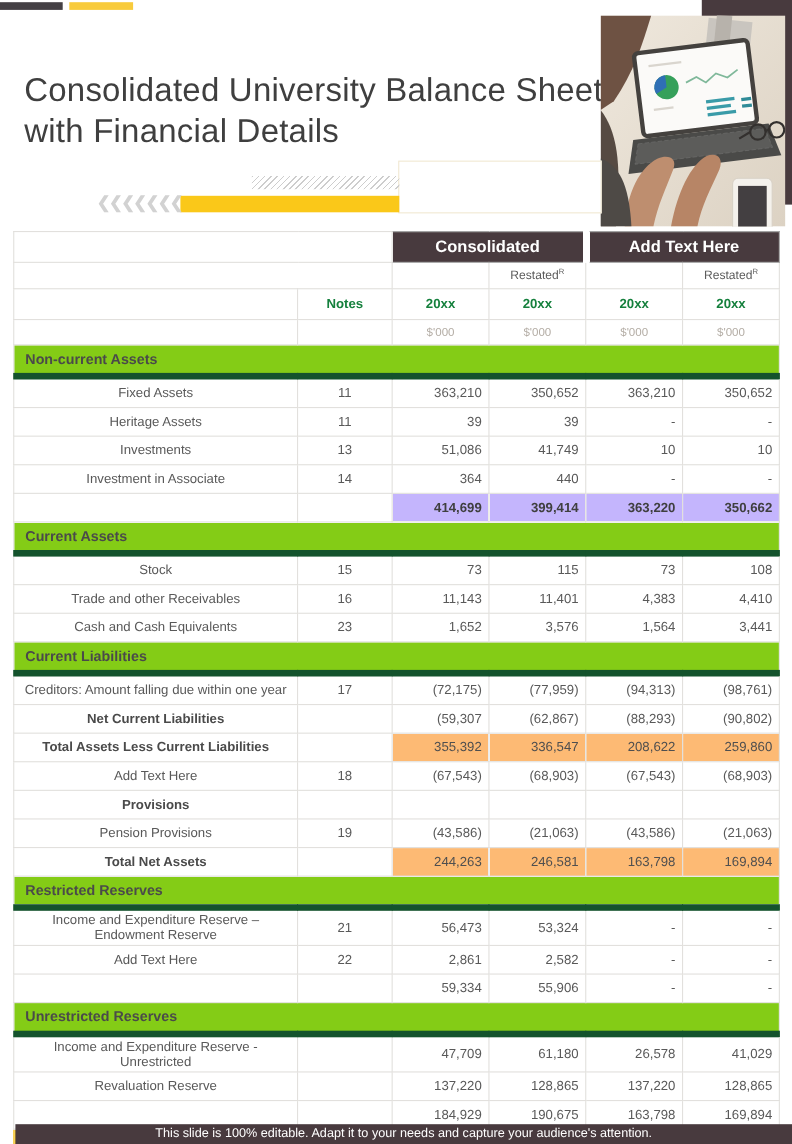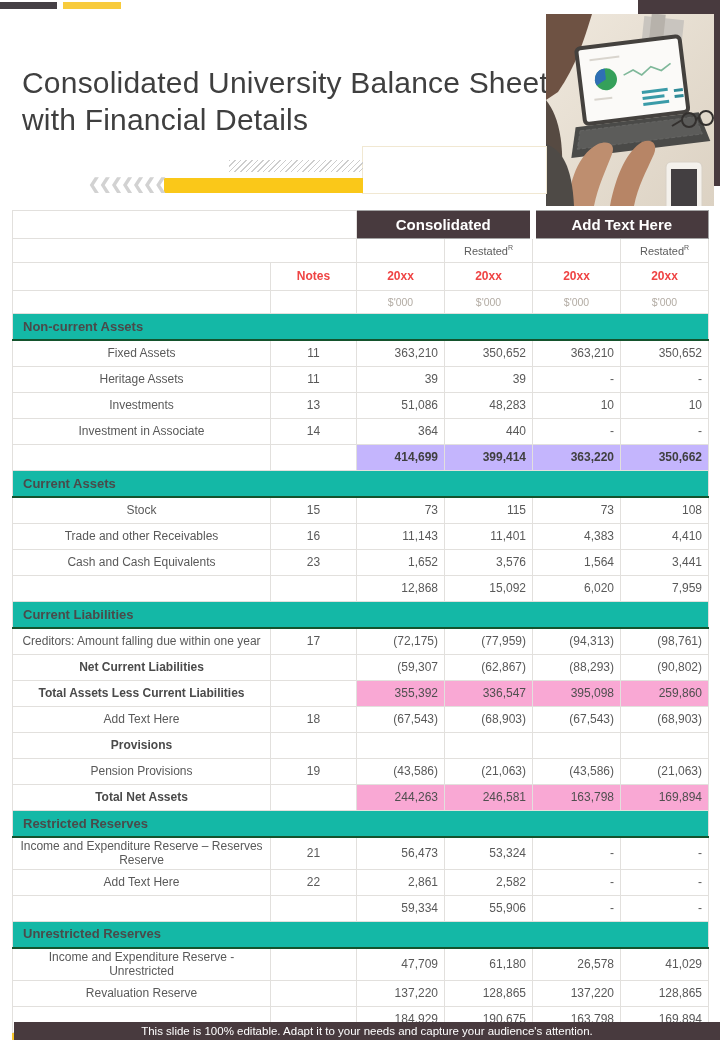--- a/index.html
+++ b/index.html
@@ -34,33 +34,33 @@
            table-layout:fixed;}
   table.bs td{border:1px solid #E2E0DD;font-size:12px;color:#595959;padding:1px 6px;height:23px;
               line-height:1.2;overflow:hidden;}
   td.nob{border:none;background:#fff;}
   tr.band td{height:25px;}
   tr.band td.dark{background:#483A3E;border:1px solid #a3a3a3;color:#fff;font-weight:bold;
                   font-size:15px;text-align:center;}
   tr.band td.gap{border-right:6px solid #fff;}
   tr.restated td{height:21px;font-size:11px;text-align:center;color:#5c5c5c;}
   tr.restated sup{font-size:7px;}
-  tr.years td{height:25px;font-weight:bold;color:#ef4444;text-align:center;font-size:12px;}
+  tr.years td{height:25px;font-weight:bold;color:#15803d;text-align:center;font-size:12px;}
   tr.units td{height:20px;text-align:center;font-size:10.5px;color:#B3ACA4;}
 
   td.lbl{text-align:center;padding-left:9px;font-size:11.5px;}
   td.nts{text-align:center;font-size:11.5px;}
   td.val{text-align:right;padding-right:13px;}
 
-  tr.section td{background:#14b8a6;border-top:1px solid #E8DBB7;border-bottom:2px solid #14532d;
+  tr.section td{background:#84cc16;border-top:1px solid #E8DBB7;border-bottom:6px solid #14532d;
                 font-weight:bold;font-size:13px;color:#4A4A4A;padding-left:10px;}
   tr.boldlabel td.lbl{font-weight:bold;color:#4A4A4A;}
   tr.subgray td.val{background:#c4b5fd;font-weight:bold;color:#3F3F3F;}
   tr.totalgray td.lbl{font-weight:bold;color:#4A4A4A;}
-  tr.totalgray td.val{background:#f9a8d4;color:#4F4F4F;}
+  tr.totalgray td.val{background:#fdba74;color:#4F4F4F;}
   tr.totalyellow td{background:#F6C52B;border-color:#F6C52B;}
   tr.totalyellow td.lbl{font-weight:bold;font-size:13.5px;color:#3A3220;}
   tr.totalyellow td.val{color:#4C4336;}
   td.bolder{font-weight:bold;color:#221d12 !important;}
 
   
   .footer{position:absolute;left:14px;top:1022px;width:706px;height:18px;background:#483A3E;
           color:#fff;font-size:11.5px;display:flex;align-items:center;justify-content:center;}
 </style>
 </head>
@@ -185,21 +185,21 @@
           <td class="nts">11</td>
           <td class="val">39</td>
           <td class="val">39</td>
           <td class="val">-</td>
           <td class="val">-</td>
         </tr>
         <tr class="data">
           <td class="lbl">Investments</td>
           <td class="nts">13</td>
           <td class="val">51,086</td>
-          <td class="val">48,283</td>
+          <td class="val">41,749</td>
           <td class="val">10</td>
           <td class="val">10</td>
         </tr>
         <tr class="data">
           <td class="lbl">Investment in Associate</td>
           <td class="nts">14</td>
           <td class="val">364</td>
           <td class="val">440</td>
           <td class="val">-</td>
           <td class="val">-</td>
@@ -232,28 +232,20 @@
           <td class="val">4,410</td>
         </tr>
         <tr class="data">
           <td class="lbl">Cash and Cash Equivalents</td>
           <td class="nts">23</td>
           <td class="val">1,652</td>
           <td class="val">3,576</td>
           <td class="val">1,564</td>
           <td class="val">3,441</td>
         </tr>
-        <tr class="data">
-          <td class="lbl"></td>
-          <td class="nts"></td>
-          <td class="val">12,868</td>
-          <td class="val">15,092</td>
-          <td class="val">6,020</td>
-          <td class="val">7,959</td>
-        </tr>
         <tr class="section">
           <td colspan="6">Current Liabilities</td>
         </tr>
         <tr class="data">
           <td class="lbl">Creditors: Amount falling due within one year</td>
           <td class="nts">17</td>
           <td class="val">(72,175)</td>
           <td class="val">(77,959)</td>
           <td class="val">(94,313)</td>
           <td class="val">(98,761)</td>
@@ -264,21 +256,21 @@
           <td class="val">(59,307</td>
           <td class="val">(62,867)</td>
           <td class="val">(88,293)</td>
           <td class="val">(90,802)</td>
         </tr>
         <tr class="totalgray">
           <td class="lbl">Total Assets Less Current Liabilities</td>
           <td class="nts"></td>
           <td class="val">355,392</td>
           <td class="val">336,547</td>
-          <td class="val">395,098</td>
+          <td class="val">208,622</td>
           <td class="val">259,860</td>
         </tr>
         <tr class="data">
           <td class="lbl">Add Text Here</td>
           <td class="nts">18</td>
           <td class="val">(67,543)</td>
           <td class="val">(68,903)</td>
           <td class="val">(67,543)</td>
           <td class="val">(68,903)</td>
         </tr>
@@ -303,21 +295,21 @@
           <td class="nts"></td>
           <td class="val">244,263</td>
           <td class="val">246,581</td>
           <td class="val">163,798</td>
           <td class="val">169,894</td>
         </tr>
         <tr class="section">
           <td colspan="6">Restricted Reserves</td>
         </tr>
         <tr class="data">
-          <td class="lbl">Income and Expenditure Reserve – Reserves Reserve</td>
+          <td class="lbl">Income and Expenditure Reserve – Endowment Reserve</td>
           <td class="nts">21</td>
           <td class="val">56,473</td>
           <td class="val">53,324</td>
           <td class="val">-</td>
           <td class="val">-</td>
         </tr>
         <tr class="data">
           <td class="lbl">Add Text Here</td>
           <td class="nts">22</td>
           <td class="val">2,861</td>

